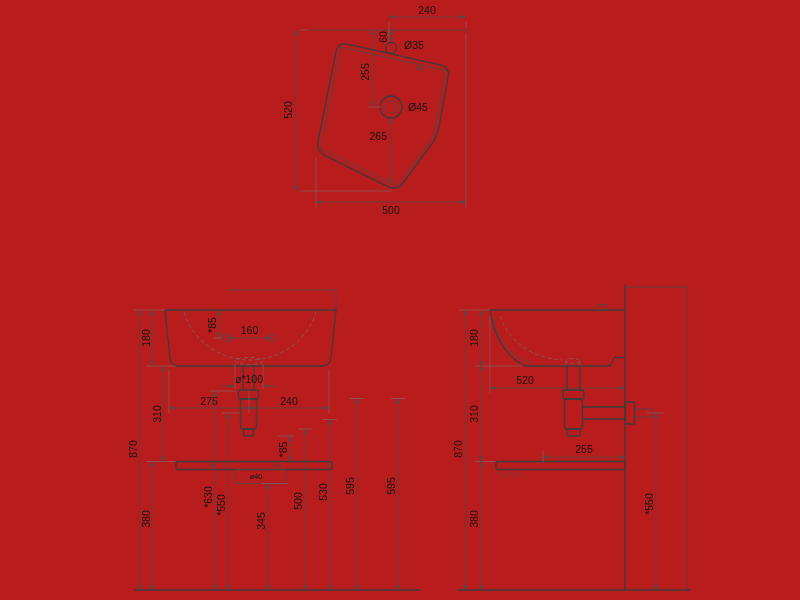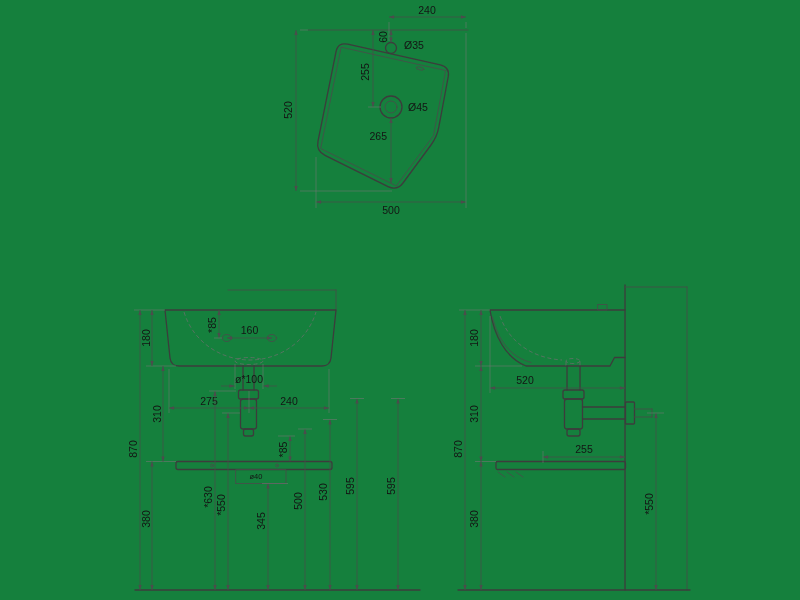--- a/index.html
+++ b/index.html
@@ -1,16 +1,16 @@
 <!DOCTYPE html>
 <html><head>
 <meta charset="utf-8">
 <style>
   html,body{margin:0;padding:0;background:#ffffff;}
-  .sheet{width:800px;height:600px;background:#15803d;position:relative;overflow:hidden;}
+  .sheet{width:800px;height:600px;background:#b91c1c;position:relative;overflow:hidden;}
   svg{display:block;}
   .obj{fill:none;stroke:#3c3c3c;stroke-width:1.3;stroke-linejoin:round;stroke-linecap:round;}
   .obj2{fill:none;stroke:#4a4a4a;stroke-width:0.8;stroke-linejoin:round;stroke-linecap:round;}
   .dim{fill:none;stroke:#4c4c4c;stroke-width:0.7;}
   .ext{fill:none;stroke:#777777;stroke-width:0.55;}
   .dash{fill:none;stroke:#6f6f6f;stroke-width:0.7;stroke-dasharray:4 2.6;}
   .lbl{font-family:"Liberation Sans",sans-serif;font-size:10.5px;fill:#141414;}
   .lbl-sm{font-family:"Liberation Sans",sans-serif;font-size:7.5px;fill:#141414;}
 </style>
 </head>

